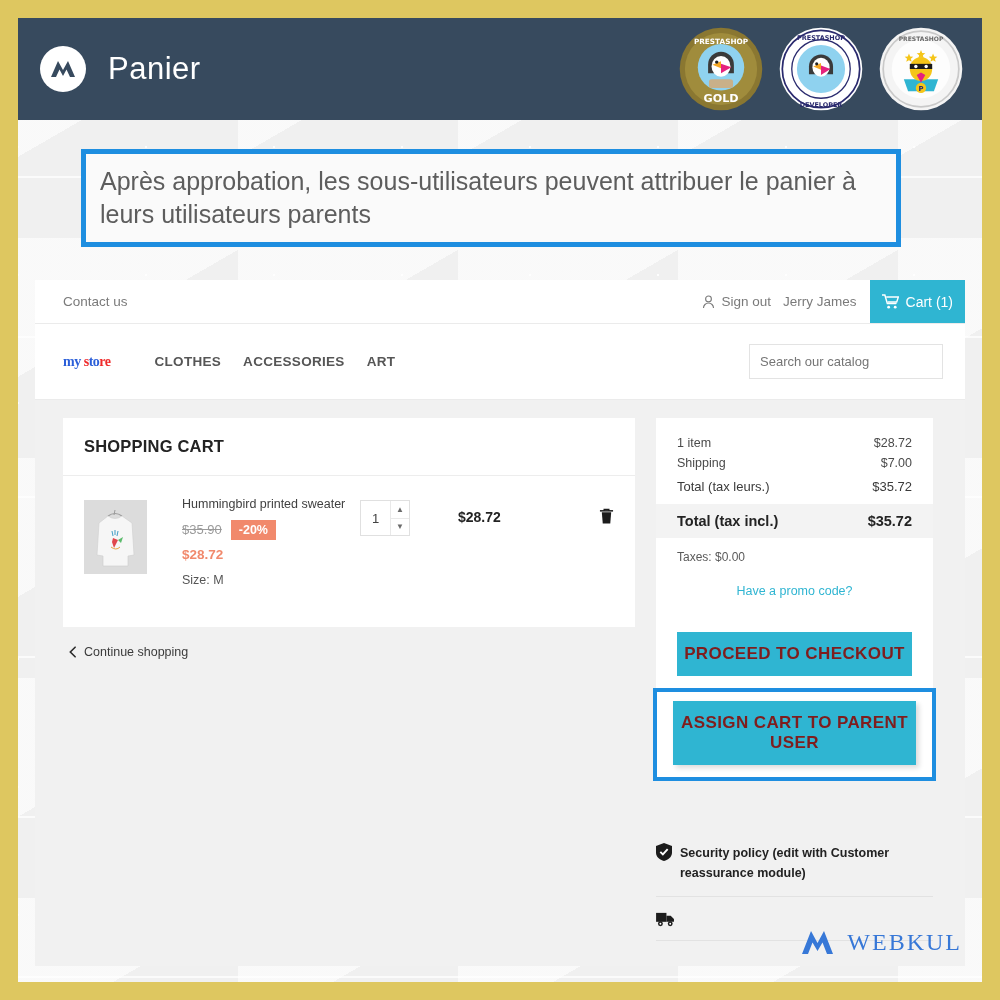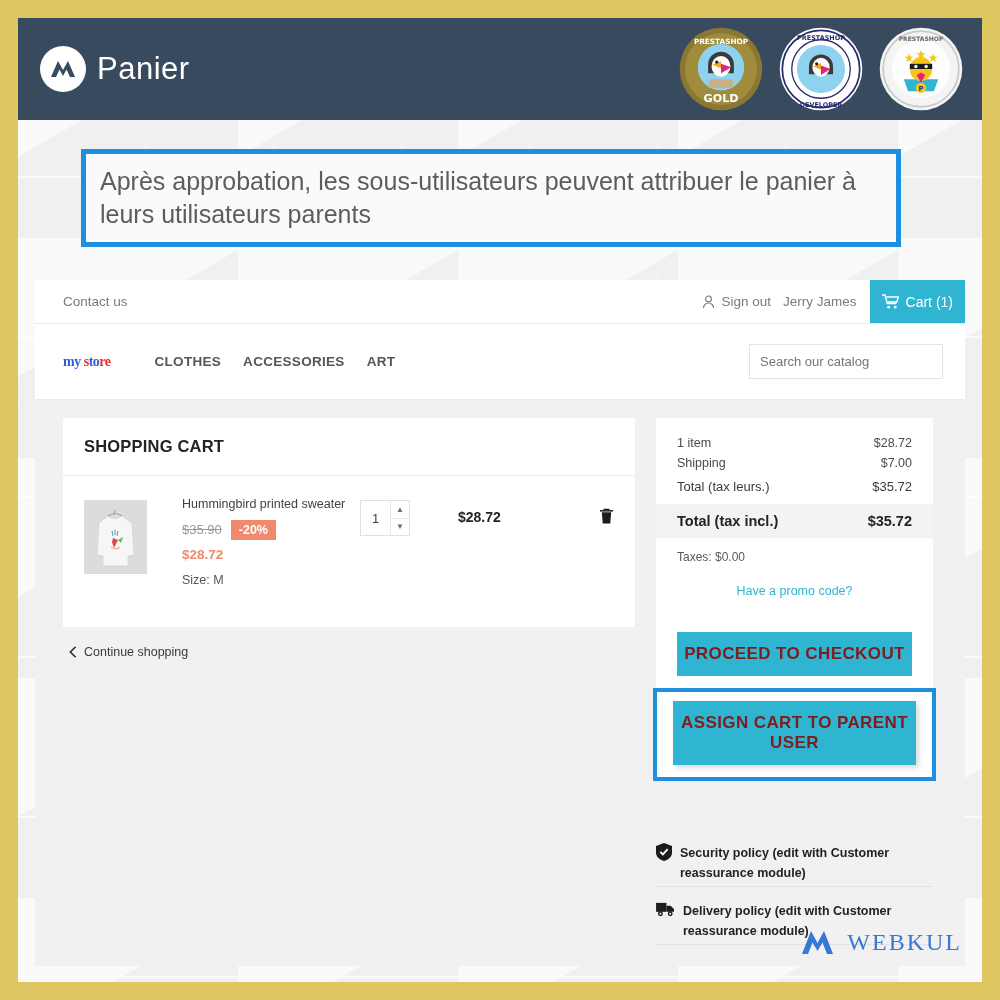--- a/index.html
+++ b/index.html
@@ -43,21 +43,21 @@
     width: 46px; height: 46px; border-radius: 50%;
     background: #ffffff;
     margin-left: 22px;
     display: flex; align-items: center; justify-content: center;
     flex: none;
   }
   #app-title {
     color: #ffffff;
     font-size: 31px;
     font-weight: 400;
-    margin-left: 11px;
+    margin-left: 22px;
     letter-spacing: .5px;
   }
   #badges {
     margin-left: auto; margin-right: 18px;
     display: flex; align-items: center; gap: 14px;
   }
   .badge { width: 86px; height: 86px; flex: none; }
 
   
   #caption {
@@ -245,21 +245,21 @@
     background: #ffffff;
     margin: 12px -3px 0 -3px;
     padding: 9px 16px 12px 16px;
   }
   .assign-btn { box-shadow: 3px 3px 5px rgba(0,0,0,.14); }
 
   .reassurance { margin-top: 48px; }
   .reas-item {
     display: flex; flex-wrap: wrap; align-items: flex-start;
     gap: 8px;
-    padding: 14px 0 3px 0;
+    padding: 14px 0 13px 0;
     border-bottom: 1px solid #e2e2e2;
   }
   .reas-item:first-child { border-top: 0; }
   .reas-text { font-size: 12.5px; font-weight: 700; color: #222; line-height: 1.6; flex: 1; min-width: 0; }
 
   
   #watermark {
     position: absolute;
     right: 20px; bottom: 26px;
     display: flex; align-items: center; gap: 9px;
@@ -476,21 +476,20 @@
           </div>
           <div class="reas-item">
             <svg width="19" height="16" viewBox="0 0 20 17">
               <rect x="0" y="2" width="11" height="9.5" fill="#1c1c1c"></rect>
               <path d="M11 5 h4.5 L19 8.6 v2.9 h-8z" fill="#1c1c1c"></path>
               <circle cx="4.6" cy="13.6" r="2.6" fill="#1c1c1c"></circle>
               <circle cx="15" cy="13.6" r="2.6" fill="#1c1c1c"></circle>
               <circle cx="4.6" cy="13.6" r="1" fill="#fff"></circle>
               <circle cx="15" cy="13.6" r="1" fill="#fff"></circle>
             </svg>
-            <span class="reas-text">Delivery policy (edit with Customer reassurance module)</span>
           </div>
         </div>
       </div>
     </div>
   </div>
 
   <div id="watermark">
     <svg width="38" height="27" viewBox="0 0 38 27">
       <path d="M2 25 L11 2 L17.5 14 L24 2 L33 25 L27 25 L22.5 13.5 L17.5 22 L12.5 13.5 L8 25 Z" fill="#2a6fd6"></path>
     </svg>

